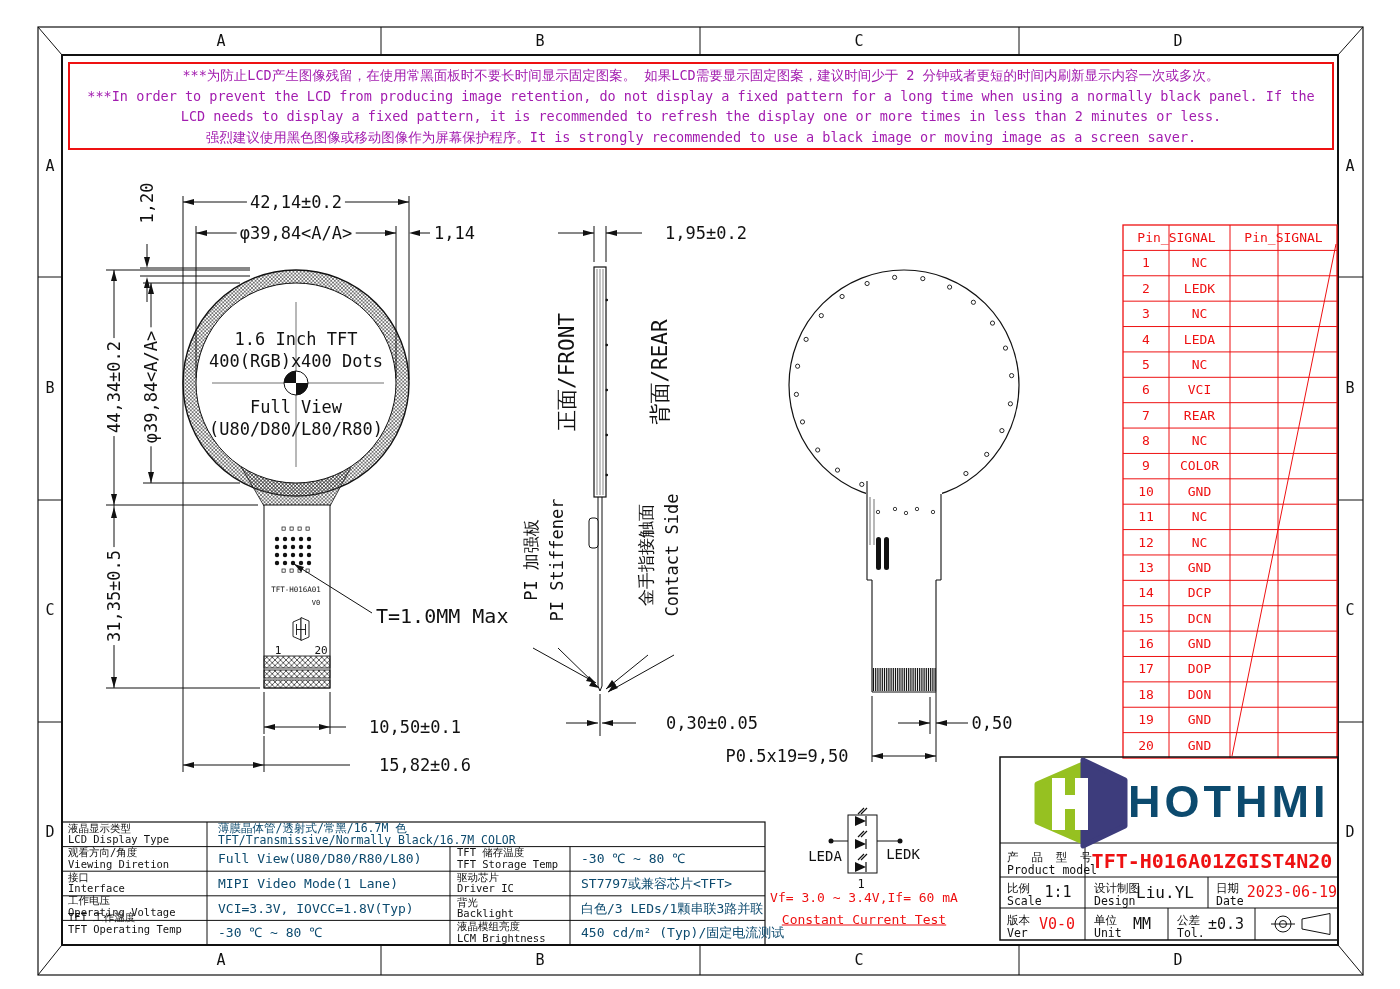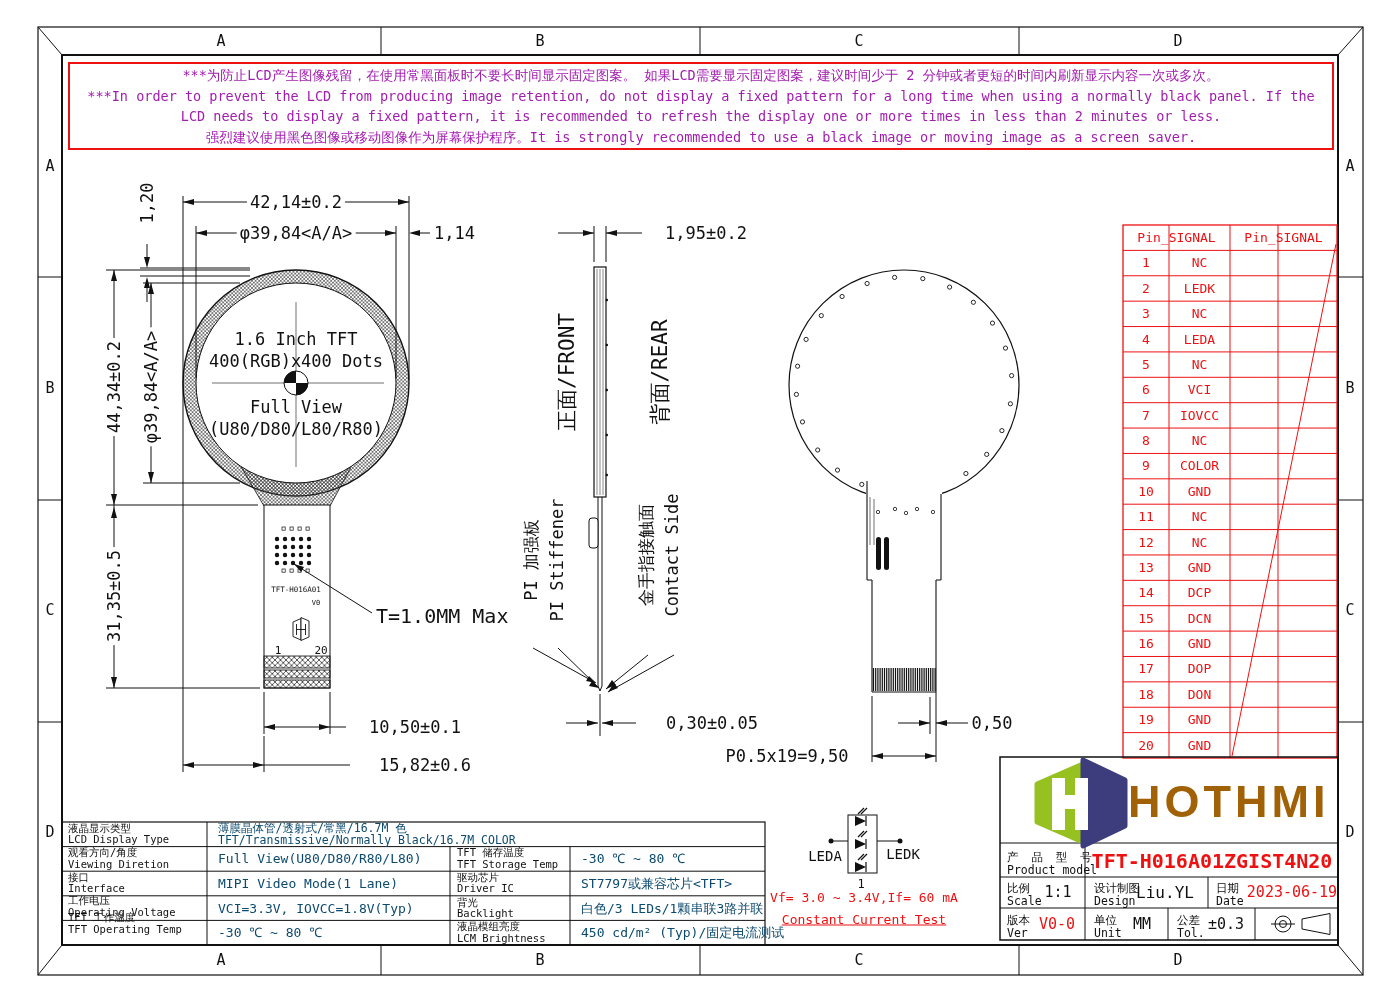--- a/index.html
+++ b/index.html
@@ -28,21 +28,21 @@
   .slabel div{font-size:10.5px;line-height:11.5px;white-space:nowrap;}
   .sval{position:absolute;display:flex;flex-direction:column;justify-content:center;
      padding-left:8px;color:#0c4a6e;}
   .sval-line{font-size:13px;line-height:15px;white-space:nowrap;}
   .sval2{font-size:11.5px;line-height:12px;white-space:nowrap;}
   .tb-label{position:absolute;display:flex;flex-direction:column;justify-content:flex-end;
      padding-left:5px;color:#111;}
   .tb-label div{font-size:11.5px;line-height:13px;white-space:nowrap;}
   #brand{position:absolute;left:1128px;top:776px;width:210px;
      font-family:"Liberation Sans",sans-serif;font-weight:700;font-size:45px;
-     letter-spacing:4px;color:#a16207;}
+     letter-spacing:4px;color:#0c4a6e;}
   .fpc-txt{position:absolute;white-space:nowrap;transform:translate(-50%,-50%);
      font-family:"DejaVu Sans Mono",monospace;}
 </style>
 </head>
 <body>
 
 <div id="page">
 
 <svg width="1400" height="989" viewBox="0 0 1400 989">
   <defs>
@@ -400,21 +400,21 @@
       <div class="pcell" style="left: 1169px; width: 61px; top: 275.78px;">LEDK</div>
       <div class="pcell" style="left: 1123px; width: 46px; top: 301.16px;">3</div>
       <div class="pcell" style="left: 1169px; width: 61px; top: 301.16px;">NC</div>
       <div class="pcell" style="left: 1123px; width: 46px; top: 326.54px;">4</div>
       <div class="pcell" style="left: 1169px; width: 61px; top: 326.54px;">LEDA</div>
       <div class="pcell" style="left: 1123px; width: 46px; top: 351.92px;">5</div>
       <div class="pcell" style="left: 1169px; width: 61px; top: 351.92px;">NC</div>
       <div class="pcell" style="left: 1123px; width: 46px; top: 377.3px;">6</div>
       <div class="pcell" style="left: 1169px; width: 61px; top: 377.3px;">VCI</div>
       <div class="pcell" style="left: 1123px; width: 46px; top: 402.68px;">7</div>
-      <div class="pcell" style="left: 1169px; width: 61px; top: 402.68px;">IOVCC</div>
+      <div class="pcell" style="left: 1169px; width: 61px; top: 402.68px;">REAR</div>
       <div class="pcell" style="left: 1123px; width: 46px; top: 428.06px;">8</div>
       <div class="pcell" style="left: 1169px; width: 61px; top: 428.06px;">NC</div>
       <div class="pcell" style="left: 1123px; width: 46px; top: 453.44px;">9</div>
       <div class="pcell" style="left: 1169px; width: 61px; top: 453.44px;">COLOR</div>
       <div class="pcell" style="left: 1123px; width: 46px; top: 478.82px;">10</div>
       <div class="pcell" style="left: 1169px; width: 61px; top: 478.82px;">GND</div>
       <div class="pcell" style="left: 1123px; width: 46px; top: 504.2px;">11</div>
       <div class="pcell" style="left: 1169px; width: 61px; top: 504.2px;">NC</div>
       <div class="pcell" style="left: 1123px; width: 46px; top: 529.58px;">12</div>
       <div class="pcell" style="left: 1169px; width: 61px; top: 529.58px;">NC</div>

